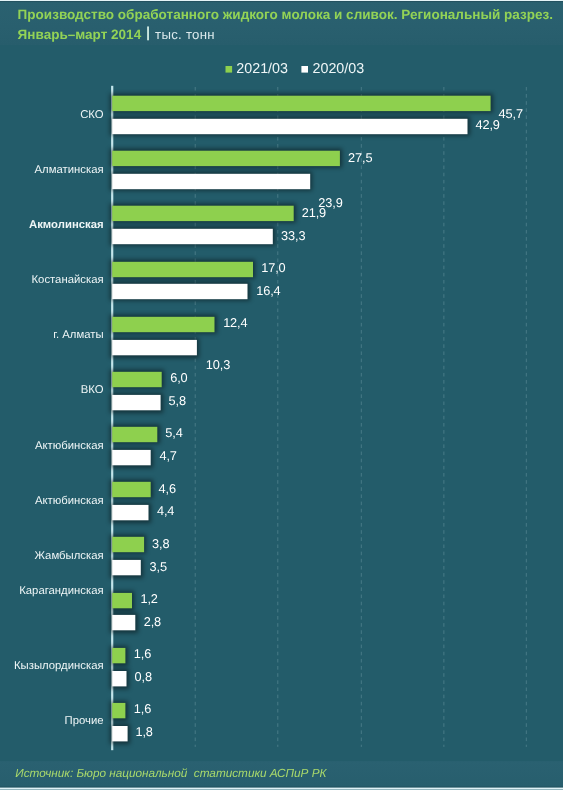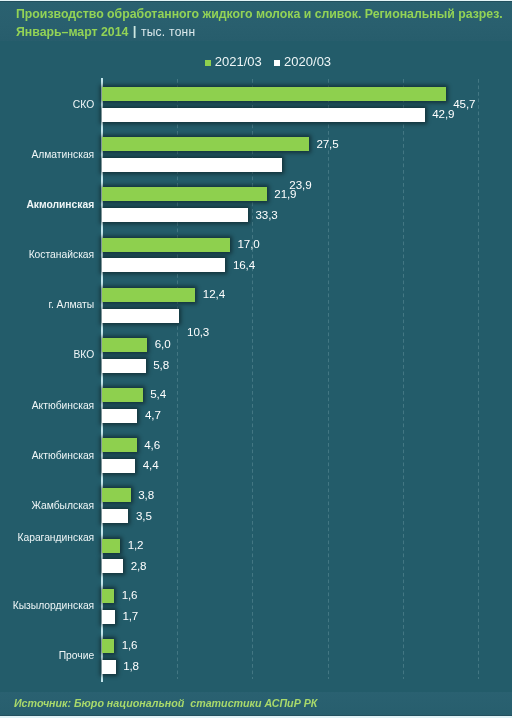--- a/index.html
+++ b/index.html
@@ -34,21 +34,21 @@
 
   .catlabel{position:absolute;left:0;width:94.2px;text-align:right;font-size:10.3px;color:#eff6f7;
             line-height:12px;}
   .bar{position:absolute;height:14px;box-shadow:0 0 4px 2px rgba(0,0,0,0.45);}
   .bar.g{background:#8ed04e;}
   .bar.w{background:#ffffff;}
   .val{position:absolute;font-size:11.6px;letter-spacing:-0.1px;color:#ffffff;white-space:nowrap;line-height:14px;}
 
   .ftr{position:absolute;left:0;bottom:2.5px;width:512px;height:24px;
        background:linear-gradient(180deg,#2a6171 0%,#275e6d 100%);}
-  .src{position:absolute;left:13.9px;top:0px;font-size:10.7px;font-style:italic;font-weight:bold;color:#a9d96b;white-space:pre;line-height:23px;}
+  .src{position:absolute;left:13.9px;top:0px;font-size:10.7px;font-style:italic;font-weight:normal;color:#a9d96b;white-space:pre;line-height:23px;}
   .logo{position:absolute;left:413.5px;top:0px;width:98px;height:22px;}
   .logo-text{position:absolute;left:21.5px;top:2.2px;font-size:14.3px;color:#eef6f8;font-style:italic;letter-spacing:-0.1px;display:inline-block;white-space:nowrap;transform:scaleX(0.845);transform-origin:left top;}
   .logo-text b{font-weight:bold;}
   .logo-text span{font-weight:normal;}
 </style>
 </head>
 <body>
 
 <div id="page">
   <div class="edge-top"></div>
@@ -127,21 +127,21 @@
       <div class="val" style="left: 135.92px; top: 508.66px;">3,5</div>
       <div class="catlabel" style="top: 532px;">Карагандинская</div>
       <div class="bar g" style="left: 102px; top: 538.53px; width: 18.048px;"></div>
       <div class="val" style="left: 127.648px; top: 537.93px;">1,2</div>
       <div class="bar w" style="left: 102px; top: 559.43px; width: 21.056px;"></div>
       <div class="val" style="left: 130.656px; top: 558.83px;">2,8</div>
       <div class="catlabel" style="top: 600.3px;">Кызылординская</div>
       <div class="bar g" style="left: 102px; top: 588.7px; width: 12.032px;"></div>
       <div class="val" style="left: 121.632px; top: 588.1px;">1,6</div>
       <div class="bar w" style="left: 102px; top: 609.6px; width: 12.784px;"></div>
-      <div class="val" style="left: 122.384px; top: 609px;">1,7</div>
+      <div class="val" style="left: 122.384px; top: 609px;">0,8</div>
       <div class="catlabel" style="top: 650.47px;">Прочие</div>
       <div class="bar g" style="left: 102px; top: 638.87px; width: 12.032px;"></div>
       <div class="val" style="left: 121.632px; top: 638.27px;">1,6</div>
       <div class="bar w" style="left: 102px; top: 659.77px; width: 13.536px;"></div>
       <div class="val" style="left: 123.136px; top: 659.17px;">1,8</div>
     </div>
 
   <div class="ftr">
     <div class="src">Источник: Бюро национальной  статистики АСПиР РК</div>
   </div>

